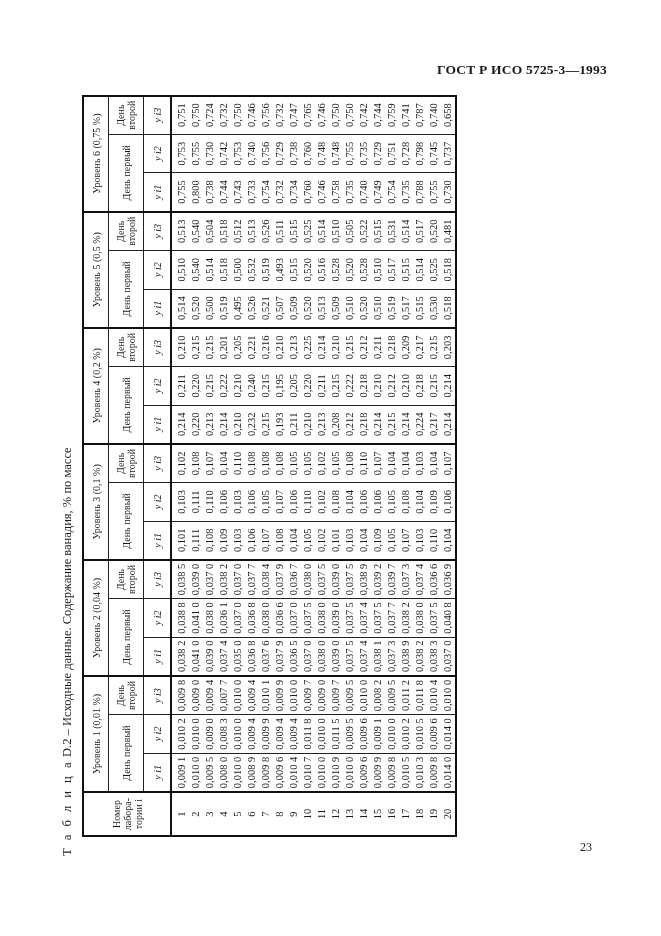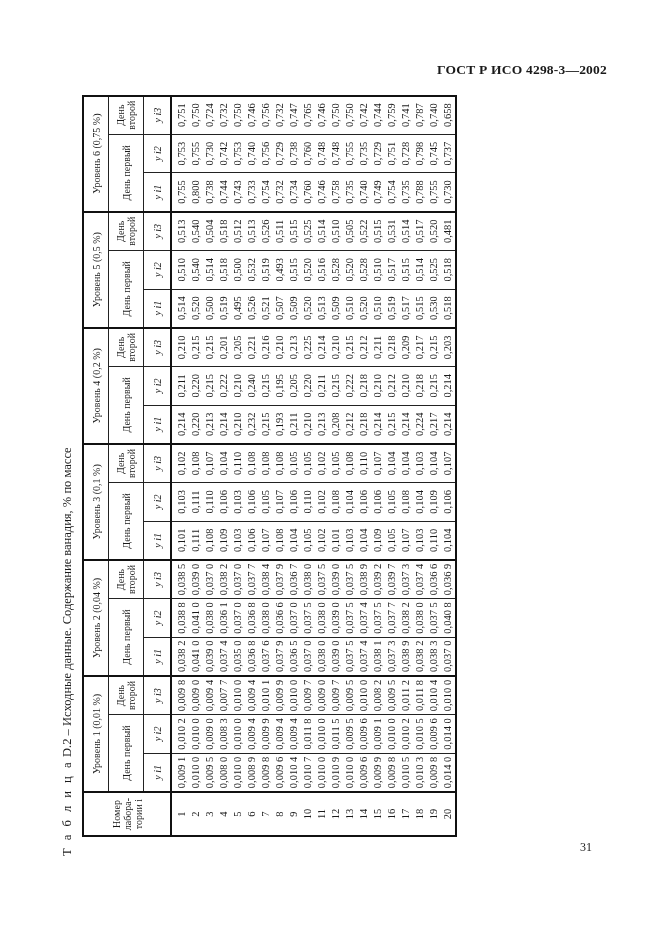--- a/index.html
+++ b/index.html
@@ -23,21 +23,21 @@
   tr.ysub th { height:26px; font-style:italic; font-size:10px; }
   tbody td { border-top:none; border-bottom:none; height:14px; line-height:14px; font-size:10.5px; white-space:nowrap; }
   tbody tr:first-child td { padding-top:3px; }
   .lab { width:44px; }
   col.c { width:38.7px; }
   .outer { border:2px solid #111; }
 </style>
 </head>
 <body>
 
-<div class="doc-id">ГОСТ Р ИСО 4298-3—2002</div>
+<div class="doc-id">ГОСТ Р ИСО 5725-3—1993</div>
 
 <div class="title">
   <span class="spaced">Т а б л и ц а</span>
   <span>D.2</span><span> – Исходные данные. Содержание ванадия, % по массе</span>
 </div>
 
 <div class="tbl-wrap">
   <table class="outer">
     <colgroup>
       <col class="lab">
@@ -523,13 +523,13 @@
           <td>0,518</td>
           <td>0,481</td>
           <td class="thick-l">0,730</td>
           <td>0,737</td>
           <td>0,658</td>
         </tr>
       </tbody>
   </table>
 </div>
 
-<div class="page-num">31</div>
+<div class="page-num">23</div>
 
 </body></html>

